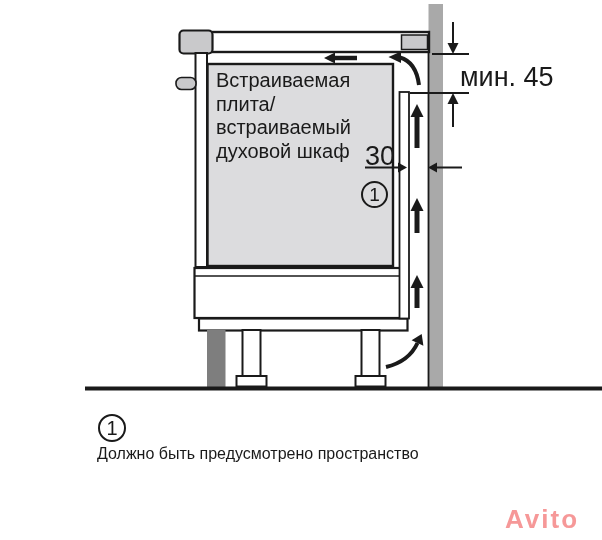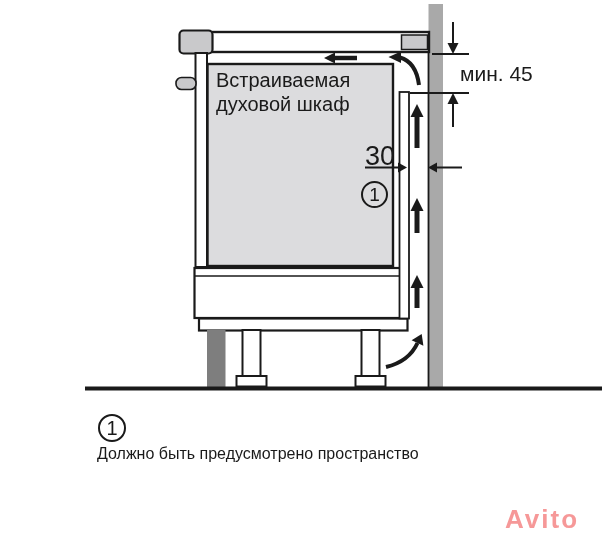--- a/index.html
+++ b/index.html
@@ -5,21 +5,21 @@
 <style>
   html,body{margin:0;padding:0;background:#fff;}
   .screen{
     position:relative;width:602px;height:540px;background:#fff;overflow:hidden;
     font-family:"Liberation Sans", sans-serif;color:#1a1a1a;margin-left:28px;
   }
   .diagram-svg{position:absolute;left:0;top:0;z-index:1;}
   .lbl{position:absolute;z-index:2;white-space:nowrap;}
   .appliance-label{left:188px;top:69px;font-size:20px;line-height:23.5px;}
   .lbl-20{left:337px;top:141px;font-size:27px;}
-  .lbl-min45{left:432px;top:62px;font-size:21px;}
+  .lbl-min45{left:432px;top:62px;font-size:27px;}
   .callout-circle{
     position:absolute;z-index:2;box-sizing:border-box;
     border:2.2px solid #1a1a1a;border-radius:50%;
     display:flex;align-items:center;justify-content:center;
     background:transparent;font-size:19px;
   }
   .callout-diagram{left:333px;top:181px;width:27px;height:27px;}
   .callout-footnote{left:70px;top:414px;width:28px;height:28px;font-size:20px;}
   .footnote-line1{left:69px;top:445px;font-size:16px;}
   .footnote-line2{left:69px;top:474px;font-size:22.5px;}
@@ -103,20 +103,22 @@
     <g>
       <line x1="337" y1="167.5" x2="370" y2="167.5" stroke="#1a1a1a" stroke-width="2"></line>
       <polygon points="370,162.5 370,172.5 379,167.5" fill="#1a1a1a"></polygon>
       <line x1="434" y1="167.5" x2="409" y2="167.5" stroke="#1a1a1a" stroke-width="2"></line>
       <polygon points="409,162.5 409,172.5 400,167.5" fill="#1a1a1a"></polygon>
     </g>
   </svg>
 
   <div class="lbl appliance-label">
     <div>Встраиваемая</div>
+    <div>плита/</div>
+    <div>встраиваемый</div>
     <div>духовой шкаф</div>
   </div>
 
   <div class="lbl lbl-20">30</div>
   <div class="lbl lbl-min45">мин. 45</div>
 
   <div class="callout-circle callout-diagram">
     <span>1</span>
   </div>
 

